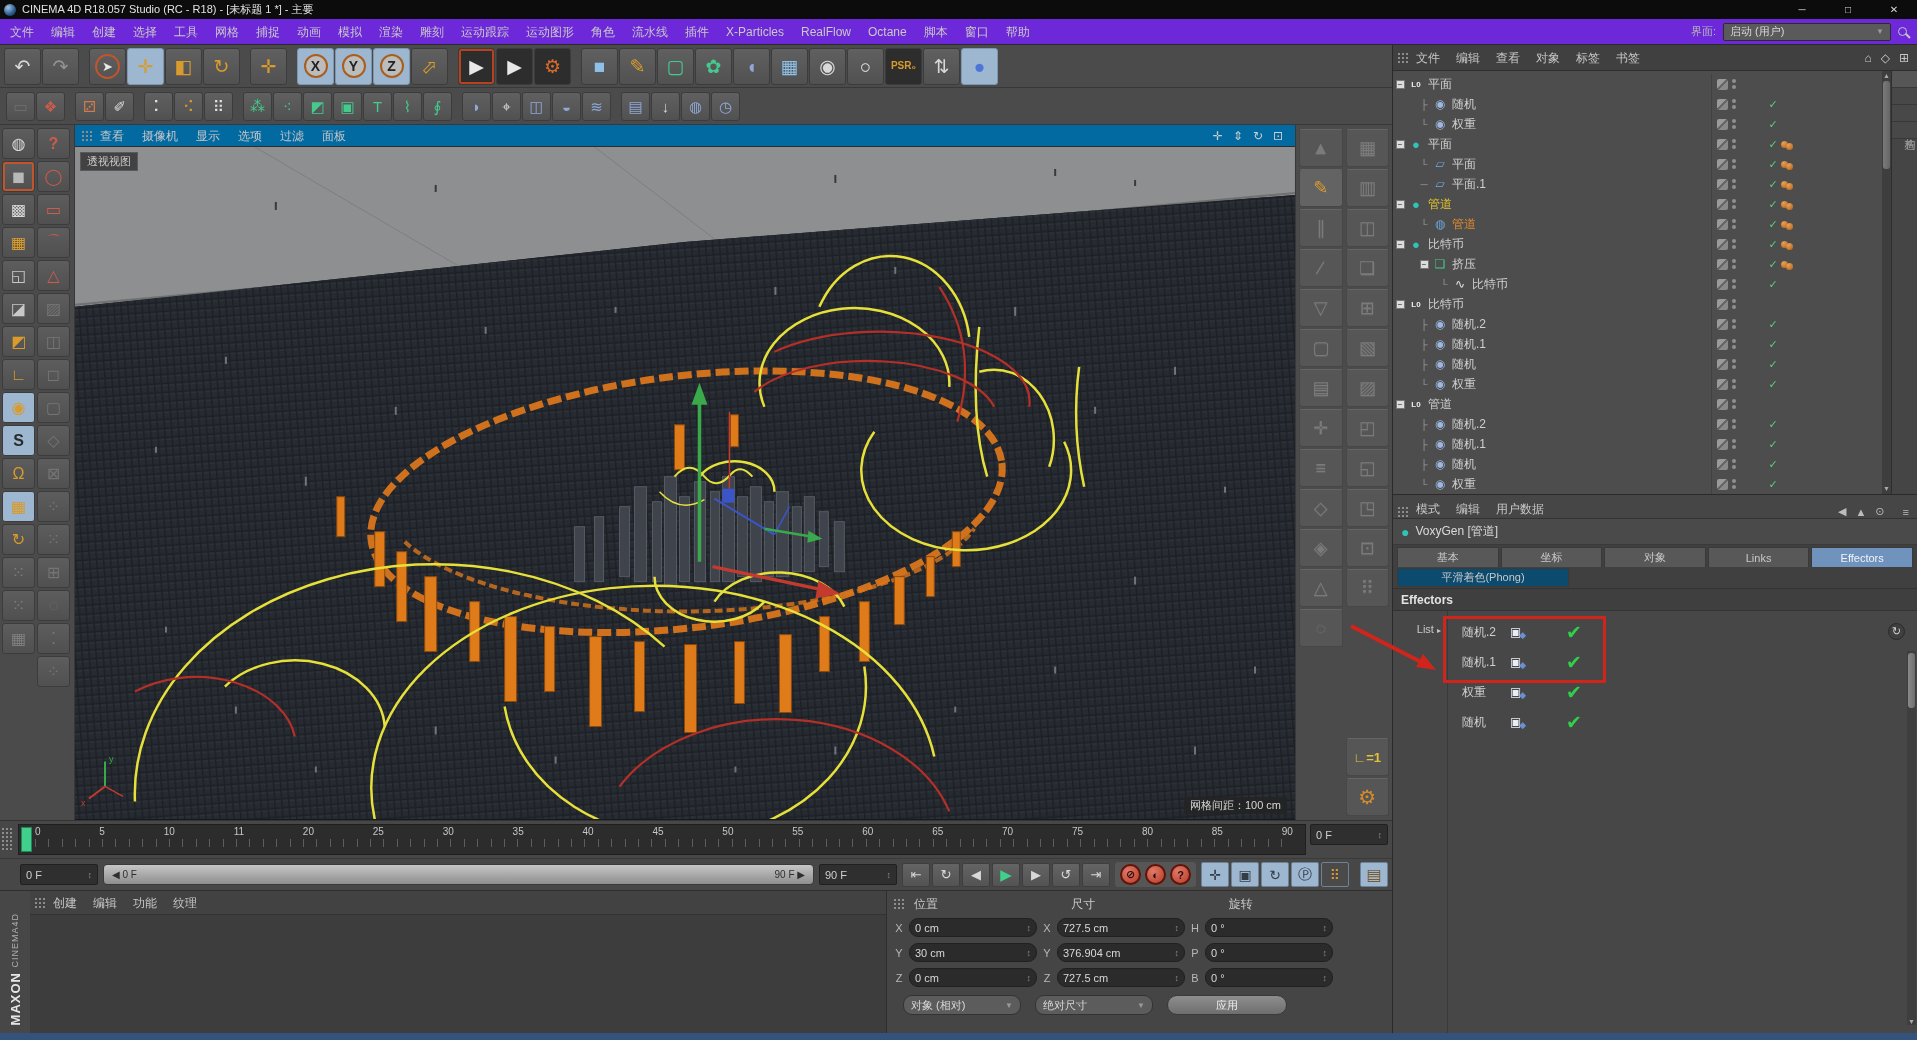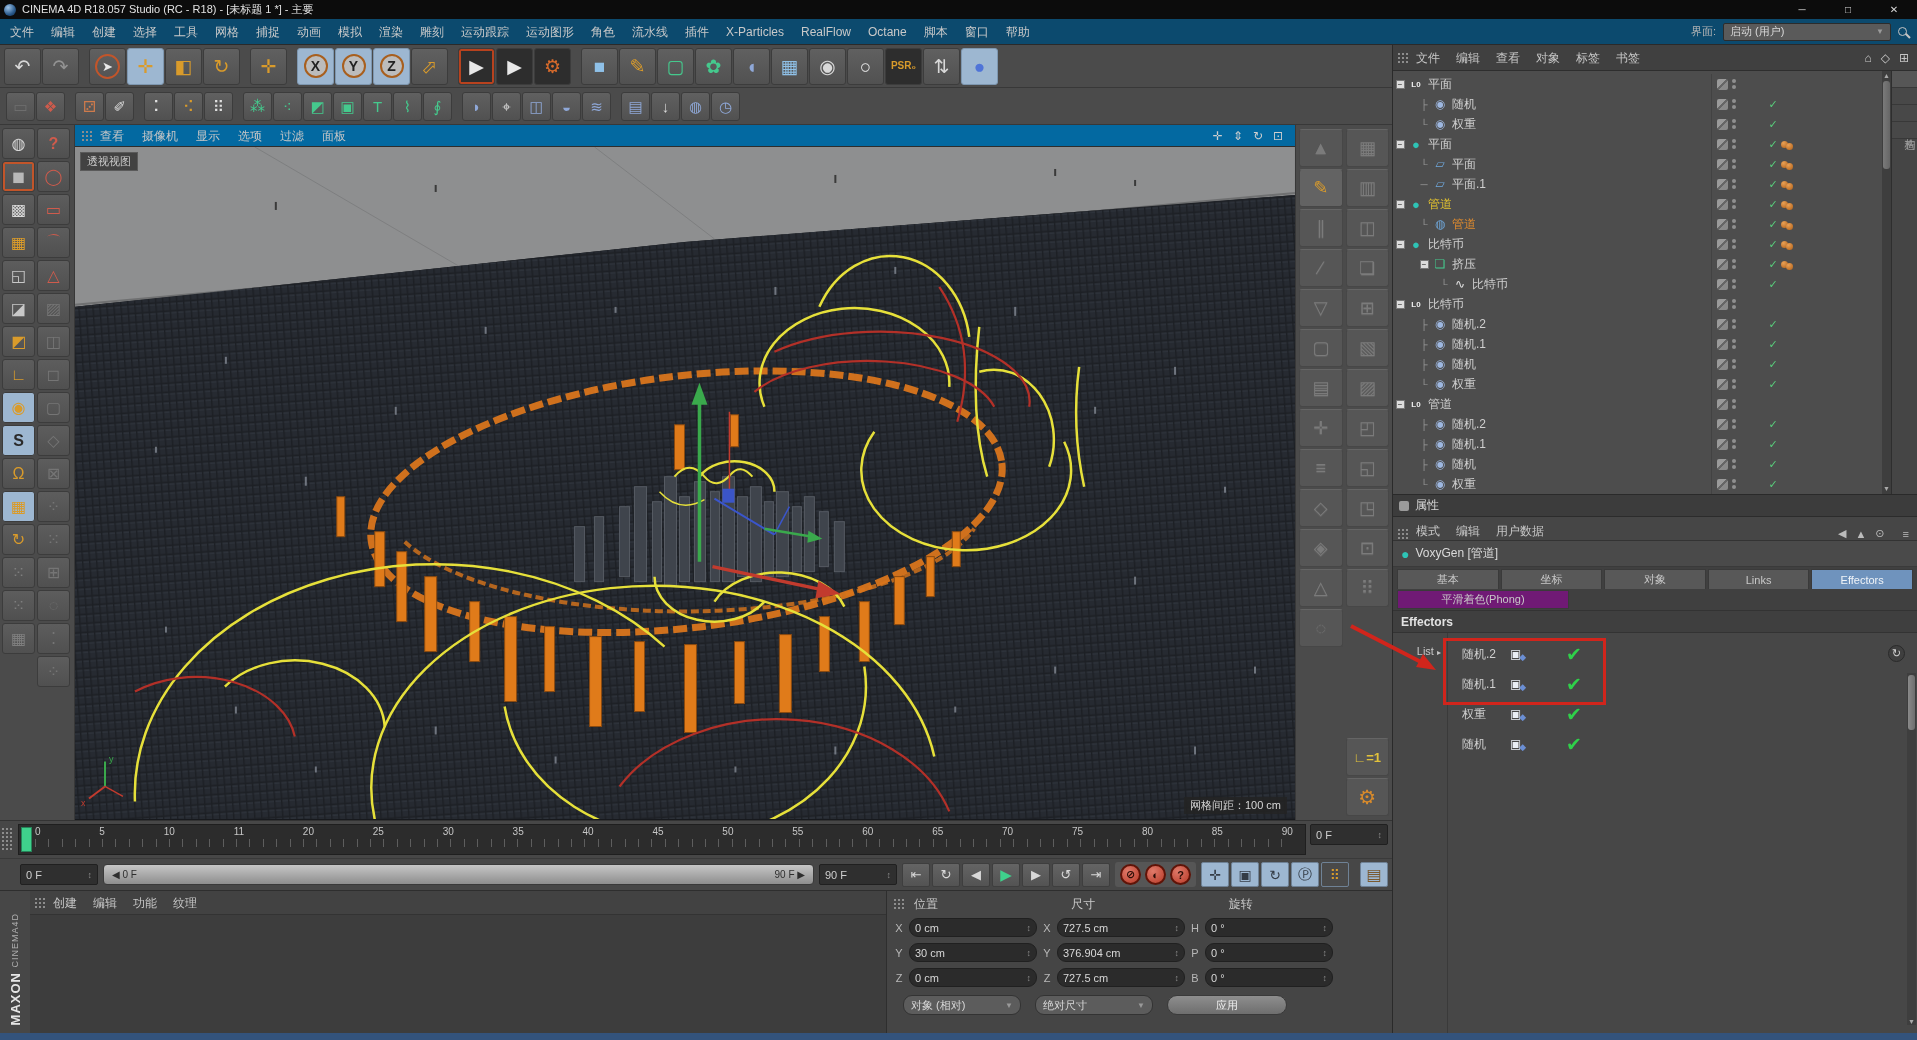--- a/index.html
+++ b/index.html
@@ -5,21 +5,21 @@
   *{box-sizing:border-box;margin:0;padding:0;font-family:"Liberation Sans","DejaVu Sans",sans-serif;-webkit-user-select:none;user-select:none}
   html,body{width:1917px;height:1040px;overflow:hidden;background:#3a3a3a}
   #app{position:relative;width:1917px;height:1040px;display:flex;flex-direction:column;background:#474747}
 
   
   .titlebar{height:19px;background:#0c0c0c;display:flex;align-items:center;color:#e2e2e2;font-size:11px;flex:0 0 auto}
   .tlogo{width:12px;height:12px;border-radius:50%;background:radial-gradient(circle at 35% 30%,#9fc4e8,#2a5a8c 60%,#0f2844);margin:0 6px 0 4px}
   .wctl{margin-left:auto;display:flex;height:100%}
   .wbtn{width:46px;display:flex;align-items:center;justify-content:center;color:#d8d8d8;font-size:10px}
   
-  .menubar{height:26px;background:#0c4a6e;border-bottom:1px solid #2a2a2a;display:flex;align-items:center;padding:0 10px;flex:0 0 auto}
+  .menubar{height:26px;background:#6d28d9;border-bottom:1px solid #2a2a2a;display:flex;align-items:center;padding:0 10px;flex:0 0 auto}
   .menubar .mi{color:#c9c9c9;font-size:12px;margin-right:17px;white-space:nowrap}
   .mright{margin-left:auto;display:flex;align-items:center;gap:7px}
   .iflabel{color:#b5b5b5;font-size:11px}
   .ifselect{width:168px;height:18px;background:#5a5a5a;border:1px solid #2c2c2c;border-radius:2px;color:#d8d8d8;font-size:11px;display:flex;align-items:center;padding:0 6px;justify-content:space-between}
   .ifselect .car{color:#9a9a9a;font-size:8px}
   .css-search{position:relative;width:9px;height:9px;border:1.6px solid #c4c4c4;border-radius:50%;display:inline-block}
   .css-search::after{content:"";position:absolute;width:6px;height:1.6px;background:#c4c4c4;right:-5px;bottom:-2px;transform:rotate(45deg)}
 
   
   .main{flex:1;display:flex;min-height:0}
@@ -160,21 +160,21 @@
   .sq{width:10px;height:10px;background:#9a9a9a;border-radius:2px}
   .attrmenu{height:24px;background:#464646;border-bottom:1px solid #333;display:flex;align-items:flex-end;padding:0 4px}
   .attrmenu .mi{color:#c6c6c6;font-size:12px;margin-right:16px}
   .attricons{margin-left:auto;display:flex;gap:9px;align-items:center;padding-right:4px;color:#bcbcbc;font-size:11px}
   .objline{height:26px;background:#4a4a4a;display:flex;align-items:center;gap:6px;padding:0 8px;color:#dadada;font-size:12px;border-bottom:1px solid #3a3a3a}
   .objline .oic{color:#2ec4b6;font-size:14px}
   .atabs{height:22px;background:#404040;display:flex;gap:2px;padding:2px 4px 0}
   .atab{flex:1;background:#585858;border:1px solid #3a3a3a;border-bottom:none;color:#c8c8c8;font-size:11px;display:flex;align-items:center;justify-content:center}
   .atab.active{background:#6f93bd;color:#f0f4f8}
   .asub{height:22px;background:#404040;display:flex;padding:1px 4px;border-bottom:1px solid #333}
-  .asubtab{width:172px;background:#701a75;border:1px solid #3a3a3a;color:#c8c8c8;font-size:11px;display:flex;align-items:center;justify-content:center}
+  .asubtab{width:172px;background:#0c4a6e;border:1px solid #3a3a3a;color:#c8c8c8;font-size:11px;display:flex;align-items:center;justify-content:center}
   .asection{height:22px;background:#3f3f3f;border-bottom:1px solid #333;display:flex;align-items:center;padding:0 8px;color:#e2e2e2;font-size:12px;font-weight:bold}
   .fx-list{flex:1;display:grid;grid-template-columns:55px 1fr;position:relative;background:#474747}
   .fx-label{border-right:1px solid #3a3a3a;color:#c8c8c8;font-size:11px;text-align:right;padding:12px 6px 0 0}
   .fx-rows{padding:6px 0 0 14px}
   .fxrow{height:30px;display:flex;align-items:center;color:#d0d0d0;font-size:12px}
   .fxrow .fl{width:48px}
   .fxic{width:34px;display:flex;align-items:center}
   .fxic .c1{color:#e9eef4;font-size:12px}
   .fxic .c2{color:#6b8fd4;font-size:9px;margin-left:-2px;margin-top:6px}
   .fxchk{color:#2fd14a;font-size:19px;font-weight:bold;margin-left:22px}
@@ -1474,24 +1474,20 @@
         </div>
         <div class="sidetabs">
 
         <span class="stab active">对象</span>
             <span class="stab">场次</span>
             <span class="stab">内容浏览器</span>
             <span class="stab">构造</span>
           </div>
       </div>
 
-      <div class="attrhead">
-        <span class="sq"></span>
-        <span>属性</span>
-      </div>
       <div class="attrmenu">
         <span class="grip" style="height:12px;margin:0 6px 0 0"></span>
         <span><span class="mi">模式</span><span class="mi">编辑</span><span class="mi">用户数据</span></span>
         <span class="attricons">
 
         <span class="omri"><span>◀</span></span>
             <span class="omri"><span>▲</span></span>
             <span class="omri"><span>⊙</span></span>
             <span class="omri search"><span></span></span>
             <span class="omri"><span>≡</span></span>

